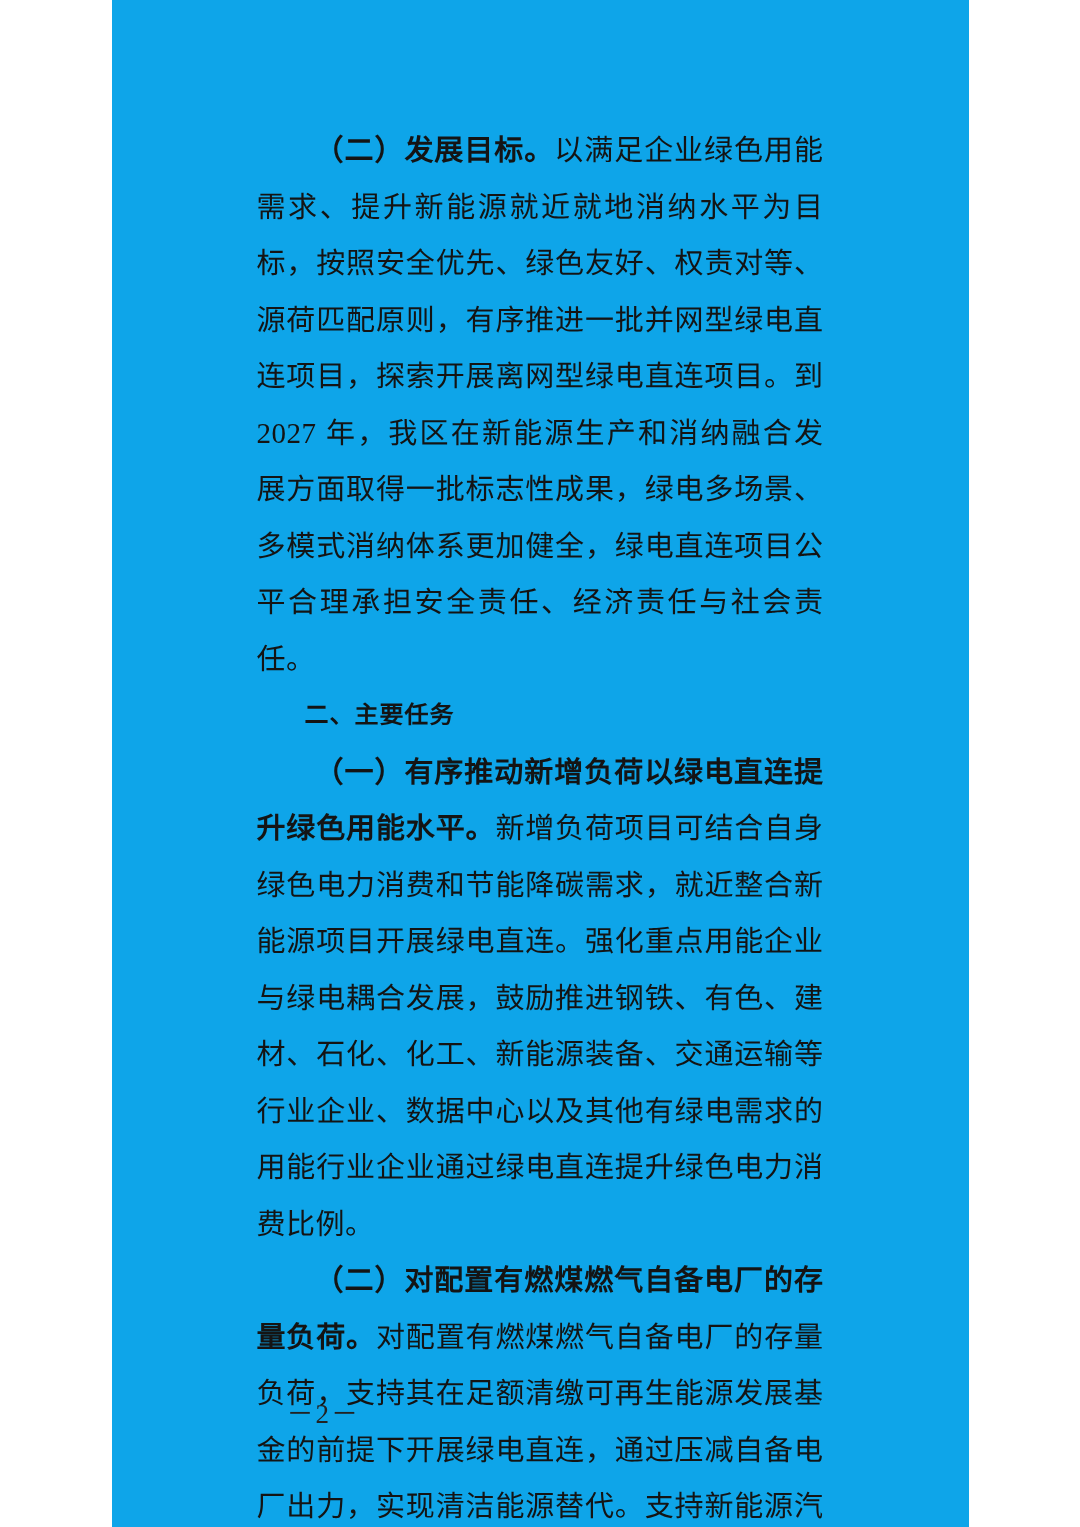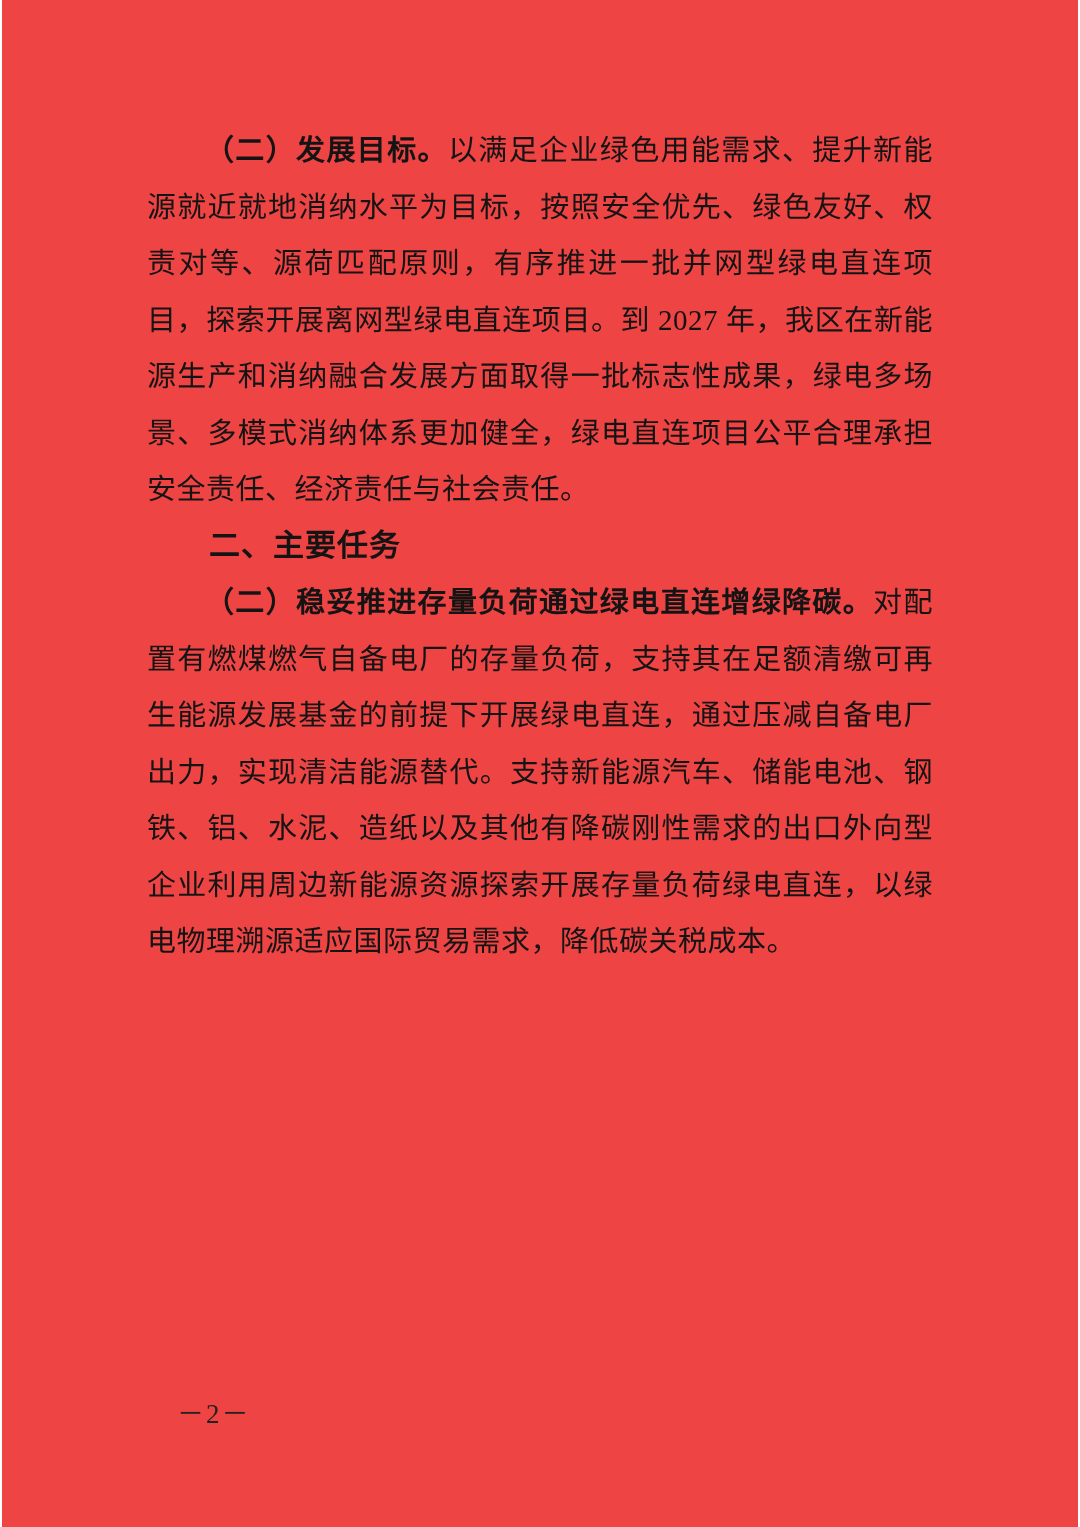--- a/index.html
+++ b/index.html
@@ -2,24 +2,24 @@
 <html lang="zh-CN"><head>
 <meta charset="utf-8">
 <style>
   html, body {
     margin: 0;
     padding: 0;
     background: #ffffff;
   }
   .page {
     position: relative;
-    width: 1076px;
+    width: 857px;
     height: 1527px;
     margin: 0 auto;
-    background: #ef4444;
+    background: #0ea5e9;
     color: #141414;
     font-family: "Liberation Serif", "DejaVu Serif", serif;
     overflow: hidden;
     box-sizing: border-box;
   }
   .content {
     position: absolute;
     left: 145px;
     right: 145px;
     top: 122px;
@@ -31,21 +31,21 @@
     text-align: justify;
     text-justify: inter-character;
     text-indent: 2em;
     letter-spacing: 0.5px;
   }
   .para .lead {
     font-weight: bold;
   }
   .section-heading {
     margin: 0;
-    font-size: 31px;
+    font-size: 24px;
     line-height: 56.5px;
     text-indent: 2em;
     font-family: "Liberation Sans", "DejaVu Sans", sans-serif;
     font-weight: bold;
     letter-spacing: 1px;
   }
   .footer {
     position: absolute;
     left: 175px;
     top: 1396px;
@@ -58,20 +58,21 @@
 </head>
 <body>
 
 <div class="page">
   <div class="content">
 
     <p class="para"><span class="lead">（二）发展目标。</span><span>以满足企业绿色用能需求、提升新能源就近就地消纳水平为目标，按照安全优先、绿色友好、权责对等、源荷匹配原则，有序推进一批并网型绿电直连项目，探索开展离网型绿电直连项目。到 2027 年，我区在新能源生产和消纳融合发展方面取得一批标志性成果，绿电多场景、多模式消纳体系更加健全，绿电直连项目公平合理承担安全责任、经济责任与社会责任。</span></p>
 
     <h2 class="section-heading">二、主要任务</h2>
 
+    <p class="para"><span class="lead">（一）有序推动新增负荷以绿电直连提升绿色用能水平。</span><span>新增负荷项目可结合自身绿色电力消费和节能降碳需求，就近整合新能源项目开展绿电直连。强化重点用能企业与绿电耦合发展，鼓励推进钢铁、有色、建材、石化、化工、新能源装备、交通运输等行业企业、数据中心以及其他有绿电需求的用能行业企业通过绿电直连提升绿色电力消费比例。</span></p>
 
-    <p class="para"><span class="lead">（二）稳妥推进存量负荷通过绿电直连增绿降碳。</span><span>对配置有燃煤燃气自备电厂的存量负荷，支持其在足额清缴可再生能源发展基金的前提下开展绿电直连，通过压减自备电厂出力，实现清洁能源替代。支持新能源汽车、储能电池、钢铁、铝、水泥、造纸以及其他有降碳刚性需求的出口外向型企业利用周边新能源资源探索开展存量负荷绿电直连，以绿电物理溯源适应国际贸易需求，降低碳关税成本。</span></p>
+    <p class="para"><span class="lead">（二）对配置有燃煤燃气自备电厂的存量负荷。</span><span>对配置有燃煤燃气自备电厂的存量负荷，支持其在足额清缴可再生能源发展基金的前提下开展绿电直连，通过压减自备电厂出力，实现清洁能源替代。支持新能源汽车、储能电池、钢铁、铝、水泥、造纸以及其他有降碳刚性需求的出口外向型企业利用周边新能源资源探索开展存量负荷绿电直连，以绿电物理溯源适应国际贸易需求，降低碳关税成本。</span></p>
 
 
   </div>
 
   <div class="footer">－2－</div>
 </div>
 
 </body></html>

